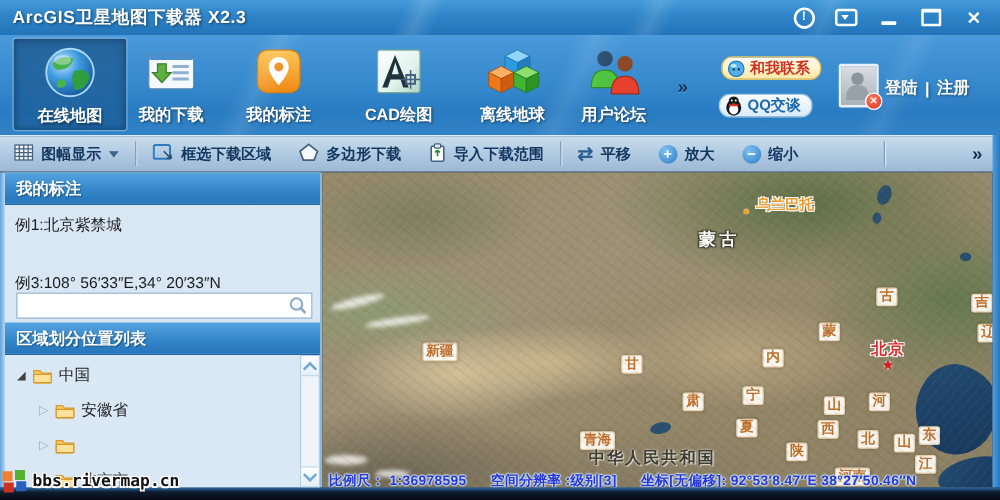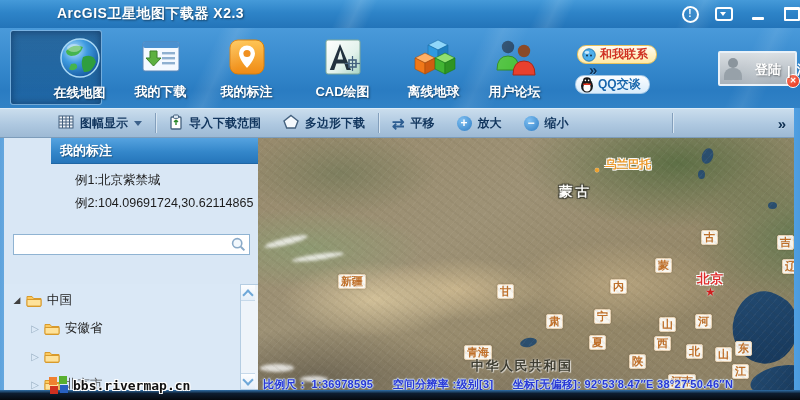--- a/index.html
+++ b/index.html
@@ -1,19 +1,19 @@
 <!DOCTYPE html>
 <html><head>
 <meta charset="utf-8">
 <style>
   html,body{margin:0;padding:0;}
   body{width:800px;height:400px;position:relative;overflow:hidden;
        font-family:"Liberation Sans",sans-serif;background:#0d1622;
        -webkit-font-smoothing:antialiased;}
-  .abs{position:absolute;padding-left:47px;}
+  .abs{position:absolute;}
 
   
   .titlebar{left:0;top:0;width:800px;height:28px;
     background:linear-gradient(180deg,#459ad9 0%,#2e84c8 45%,#2374b9 100%);}
   .titlebar::after{content:"";position:absolute;inset:0;pointer-events:none;
     background:linear-gradient(115deg,transparent 40%,rgba(255,255,255,.14) 42%,transparent 44%,
       transparent 63%,rgba(255,255,255,.12) 65%,transparent 67%,
       transparent 80%,rgba(255,255,255,.10) 82%,transparent 84%);}
   .app-title{left:10px;top:5px;color:#fff;font-size:14px;font-weight:bold;
     text-shadow:1px 1px 2px rgba(0,0,0,.5);letter-spacing:.5px;}
@@ -78,21 +78,21 @@
   .right-strip{left:794px;top:108px;width:6px;height:282px;background:linear-gradient(90deg,#4f9fe2,#2a77bb);}
   .gap-strip{left:256px;top:138px;width:2px;height:252px;background:#8fb6d6;}
   .bottom-strip{left:0;top:390px;width:800px;height:10px;
     background:linear-gradient(180deg,#2f6ea6 0%,#0e1d30 35%,#05090f 100%);}
 
   
   .sidebar{left:4px;top:138px;width:252px;height:252px;background:#d9e7f5;}
   .panel-header{width:252px;height:26px;background:linear-gradient(180deg,#56a3e0 0%,#3487ca 55%,#2575ba 100%);
     color:#fff;font-size:13px;font-weight:bold;display:flex;align-items:center;padding-left:9px;
     box-sizing:border-box;text-shadow:1px 1px 1px rgba(0,0,0,.35);border-bottom:1px solid #1f66a4;}
-  .examples{left:0;top:26px;width:252px;height:94px;margin-left:16px;}
+  .examples{left:0;top:26px;width:252px;height:94px;}
   .exline{left:8px;color:#1c1c1c;font-size:12.5px;white-space:nowrap;}
   .searchbox{left:9px;top:96px;width:237px;height:21px;background:#fff;border:1px solid #8fb3d2;
     box-sizing:border-box;display:flex;align-items:center;}
   .searchbox input{flex:1;border:none;outline:none;height:17px;font-size:12px;padding:0 4px;
     font-family:"Liberation Sans",sans-serif;background:transparent;}
   .mag{width:22px;display:flex;align-items:center;justify-content:center;cursor:pointer;}
 
   .regions-header{top:120px;}
   .tree{left:0;top:146px;width:252px;height:106px;background:#dae8f6;overflow:hidden;}
   .trow{position:absolute;left:0;width:234px;height:20px;display:flex;align-items:center;cursor:pointer;
@@ -335,34 +335,42 @@
       <svg width="16" height="14" viewBox="0 0 16 14">
         <rect x="1" y="1" width="14" height="12" fill="#eef3f8" stroke="#44617e"></rect>
         <path d="M4.5 1 v12 M8 1 v12 M11.5 1 v12 M1 4 h14 M1 7 h14 M1 10 h14" stroke="#44617e" stroke-width="1"></path>
       </svg></span>
     <span>图幅显示</span>
     <span class="caret"></span>
   </div>
   <div class="msep"></div>
   <div class="mtool">
     <span>
+      <svg width="17" height="14" viewBox="0 0 17 14">
+        <rect x="1" y="1" width="13" height="11" rx="1.5" fill="none" stroke="#2e7bc0" stroke-width="1.6"></rect>
+        <path d="M9 6 l6 6 m0 0 l-3.4 -.6 m3.4 .6 l-.6 -3.4" stroke="#26506e" stroke-width="1.4" fill="none"></path>
+      </svg></span>
+    <span>框选下载区域</span>
+  </div>
+  <div class="mtool">
+    <span>
+      <svg width="16" height="15" viewBox="0 0 16 15">
+        <polygon points="8,1.5 15,7 12.3,14 3.7,14 1,7" fill="#f4f9fd" stroke="#44617e" stroke-width="1.4"></polygon>
+      </svg></span>
+    <span>多边形下载</span>
+  </div>
+  <div class="mtool">
+    <span>
       <svg width="14" height="16" viewBox="0 0 14 16">
         <rect x="2" y="3" width="10" height="12" rx="1" fill="#fff" stroke="#44617e" stroke-width="1.3"></rect>
         <rect x="4.5" y="1" width="5" height="3.4" rx="1" fill="#dfeaf4" stroke="#44617e"></rect>
         <path d="M7 6 v5 m0 -5 l-2 2 m2 -2 l2 2" stroke="#2e8a2e" stroke-width="1.4" fill="none"></path>
       </svg></span>
     <span>导入下载范围</span>
   </div>
-  <div class="mtool">
-    <span>
-      <svg width="16" height="15" viewBox="0 0 16 15">
-        <polygon points="8,1.5 15,7 12.3,14 3.7,14 1,7" fill="#f4f9fd" stroke="#44617e" stroke-width="1.4"></polygon>
-      </svg></span>
-    <span>多边形下载</span>
-  </div>
   <div class="msep"></div>
   <div class="mtool">
     <span class="panglyph">⇄</span>
     <span>平移</span>
   </div>
   <div class="mtool">
     <span class="zoomdot">+</span>
     <span>放大</span>
   </div>
   <div class="mtool">
@@ -375,32 +383,35 @@
 
 <div class="abs left-strip"></div>
 <div class="abs gap-strip"></div>
 
 <div class="abs sidebar">
   <div class="panel-header">
     <span>我的标注</span>
   </div>
   <div class="abs examples">
     <span class="abs exline" style="top:8px;">例1:北京紫禁城</span>
-    <span class="abs exline" style="top:31px;">例2:104.09691724,30.62114865</span>
+    <span class="abs exline" style="top:54px;">例3:108° 56′33″E,34° 20′33″N</span>
   </div>
   <div class="abs searchbox">
     <input type="text" value="" style="">
     <span class="mag">
       <svg width="15" height="15" viewBox="0 0 15 15">
         <circle cx="6.2" cy="6.2" r="4.6" fill="#f2f8fd" stroke="#8aaac8" stroke-width="1.6"></circle>
         <line x1="9.8" y1="9.8" x2="13.4" y2="13.4" stroke="#8aaac8" stroke-width="2"></line>
       </svg>
       </span>
   </div>
 
+  <div class="abs panel-header regions-header">
+    <span>区域划分位置列表</span>
+  </div>
 
   <div class="abs tree">
     <div class="trow" style="top:6px;">
       <span style="width:8px;"></span>
       <span class="texp">◢</span>
       <span class="tfold">
         <svg width="16" height="13" viewBox="0 0 16 13">
           <path d="M1 2.5 h5 l1.6 2 H15 v7 a1 1 0 0 1 -1 1 H2 a1 1 0 0 1 -1 -1 z" fill="#fcca5e" stroke="#d89a2c"></path>
           <path d="M1 5.5 h14 v5.6 a1 1 0 0 1 -1 1 H2 a1 1 0 0 1 -1 -1 z" fill="#fee29a" stroke="#d89a2c"></path>
         </svg>

